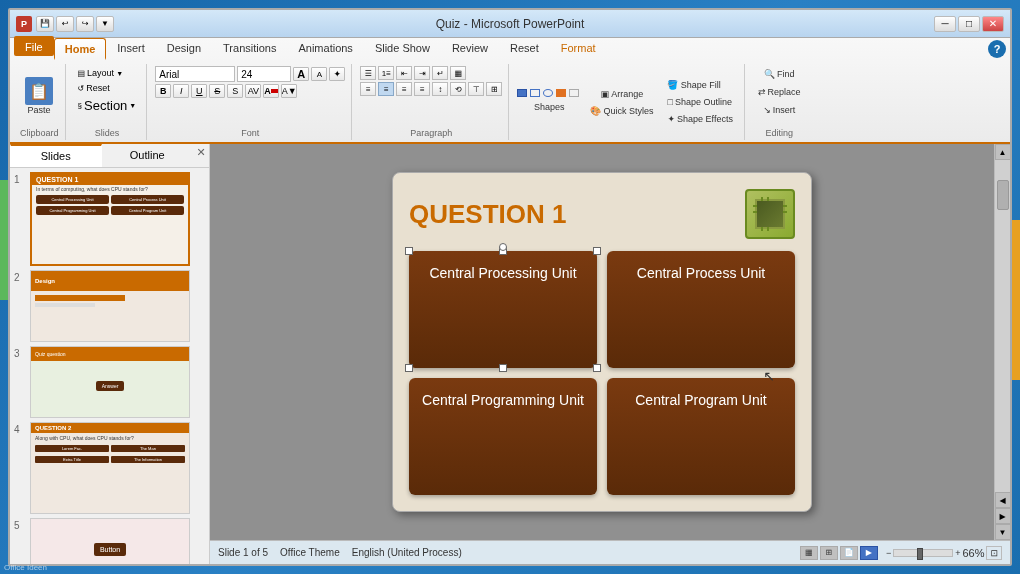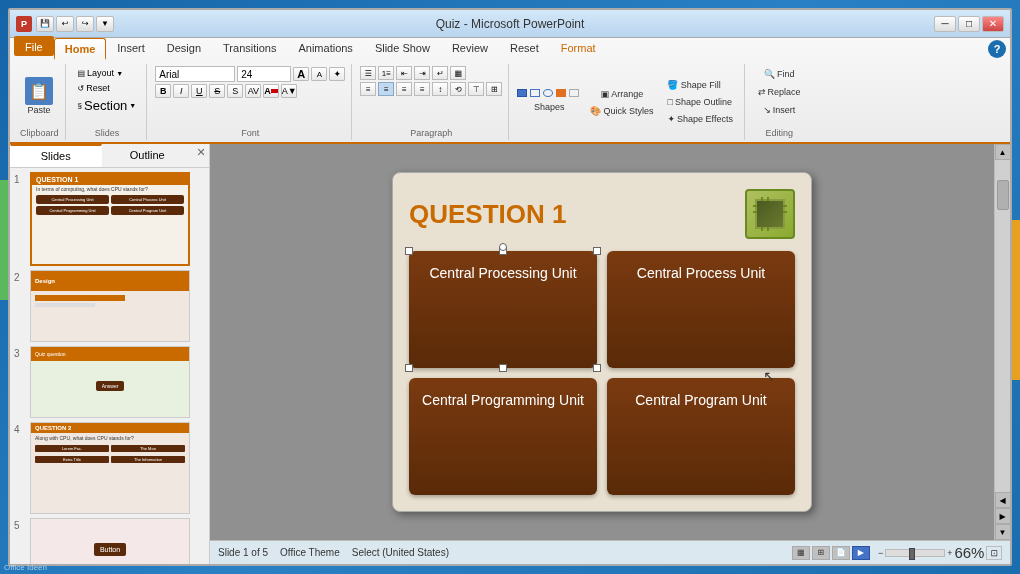--- a/index.html
+++ b/index.html
@@ -895,35 +895,35 @@
             <div class="scroll-arrow">▶</div>
             <div class="scroll-arrow">▼</div>
           </div>
         </div>
       </div>
 
 
       <div class="status-bar">
         <span>Slide 1 of 5</span>
         <span>Office Theme</span>
-        <span>Select (United States)</span>
+        <span>English (United Process)</span>
         <div class="status-right">
           <div style="display:flex;gap:2px;">
             <div style="width:18px;height:14px;background:#c0c0c0;border:1px solid #aaa;display:flex;align-items:center;justify-content:center;font-size:8px;cursor:pointer;">▦</div>
             <div style="width:18px;height:14px;background:#c0c0c0;border:1px solid #aaa;display:flex;align-items:center;justify-content:center;font-size:8px;cursor:pointer;">⊞</div>
             <div style="width:18px;height:14px;background:#c0c0c0;border:1px solid #aaa;display:flex;align-items:center;justify-content:center;font-size:8px;cursor:pointer;">📄</div>
             <div style="width:18px;height:14px;background:#4472c4;border:1px solid #2a52a4;display:flex;align-items:center;justify-content:center;font-size:8px;cursor:pointer;color:white;">▶</div>
           </div>
           <div style="display:flex;gap:2px;align-items:center;">
             <div style="font-size:9px;cursor:pointer;">−</div>
             <div style="width:60px;height:8px;background:#ddd;border:1px solid #bbb;position:relative;">
               <div style="position:absolute;left:40%;top:-2px;width:6px;height:12px;background:#666;border:1px solid #444;"></div>
             </div>
             <div style="font-size:9px;cursor:pointer;">+</div>
-            <span style="font-size:15px;">66%</span>
+            <span style="font-size:11px;">66%</span>
             <div style="font-size:9px;cursor:pointer;border:1px solid #bbb;padding:1px 3px;">⊡</div>
           </div>
         </div>
       </div>
     </div>
   </div>
 </div>
 
 <div class="watermark">Office Ideen</div>
 

